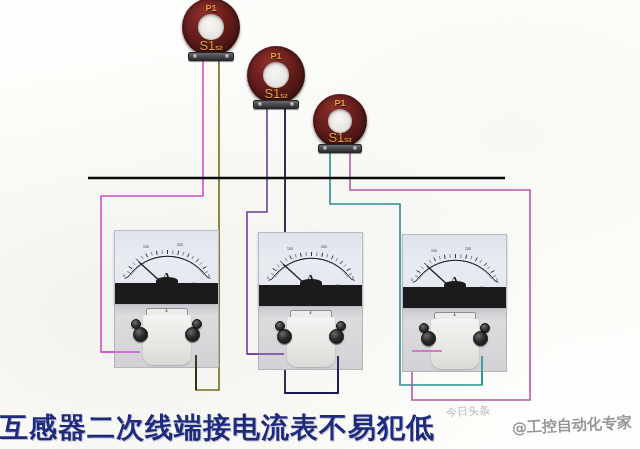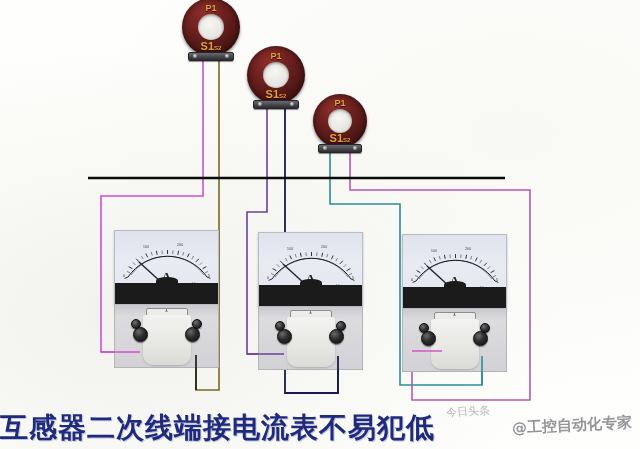--- a/index.html
+++ b/index.html
@@ -90,21 +90,21 @@
     position:absolute;left:0;right:0;top:8%;text-align:center;
     font-size:9px;font-weight:bold;color:#e8a13a;
     text-shadow:0 1px 1px rgba(0,0,0,.8);
     font-family:"Liberation Sans", sans-serif;
   }
   .ct .s1s2{
     position:absolute;left:0;right:0;bottom:4%;text-align:center;
     color:#e8a13a;text-shadow:0 1px 1px rgba(0,0,0,.8);
     font-family:"Liberation Sans", sans-serif;
   }
-  .ct .s1s2 .s1{font-size:11px;font-weight:bold;}
+  .ct .s1s2 .s1{font-size:13px;font-weight:normal;}
   .ct .s1s2 .s2{font-size:6px;font-weight:bold;}
   .ct .foot{
     position:absolute;left:50%;transform:translateX(-50%);
     height:7px;border-radius:2px;
     background:linear-gradient(180deg,#6b6b70 0%,#4a4a4e 50%,#2d2d31 100%);
     border:1px solid #24242a;
     box-shadow:0 1px 1px rgba(0,0,0,.45);
   }
   .ct .foot .hl{position:absolute;top:1px;width:4px;height:4px;border-radius:50%;
     background:radial-gradient(circle at 40% 35%,#d9d9d9,#9a9a9a 60%,#6a6a6a 100%);}

